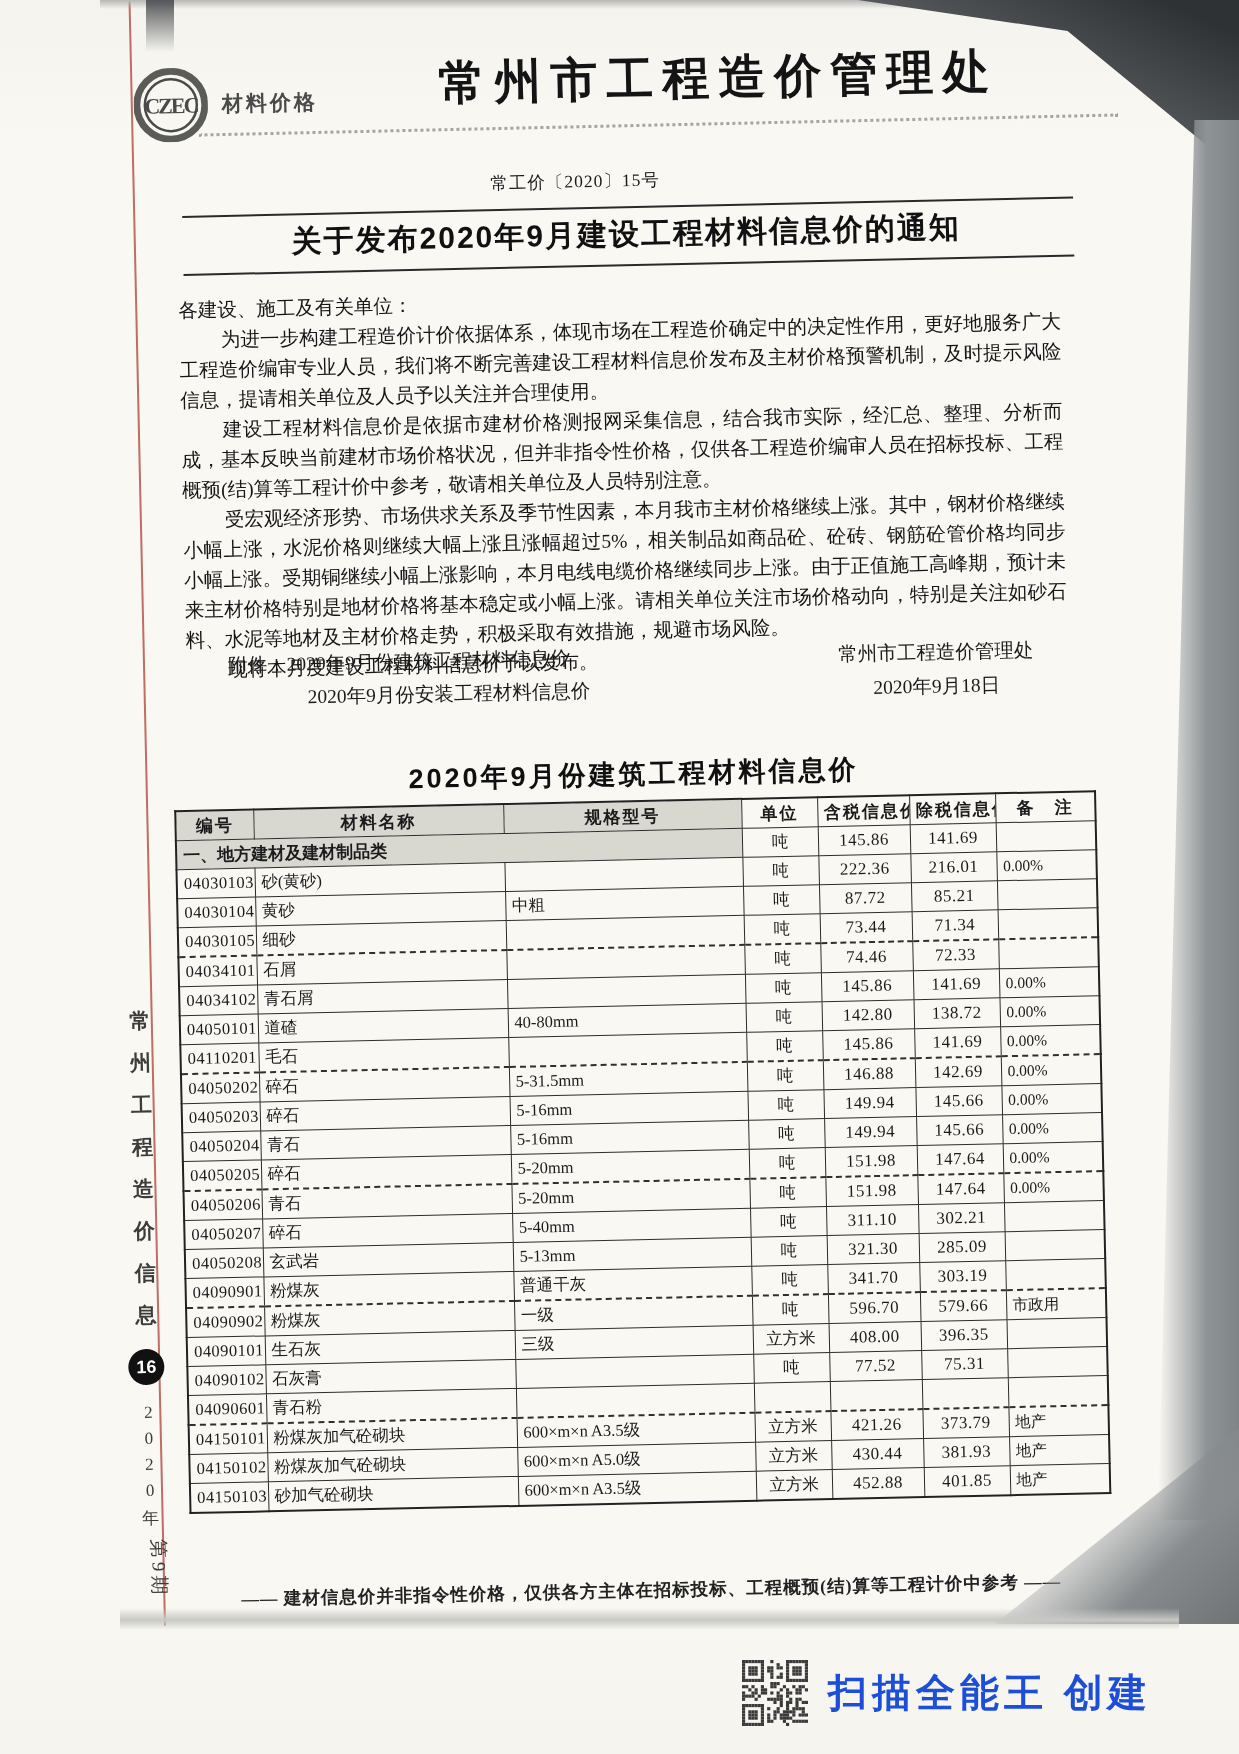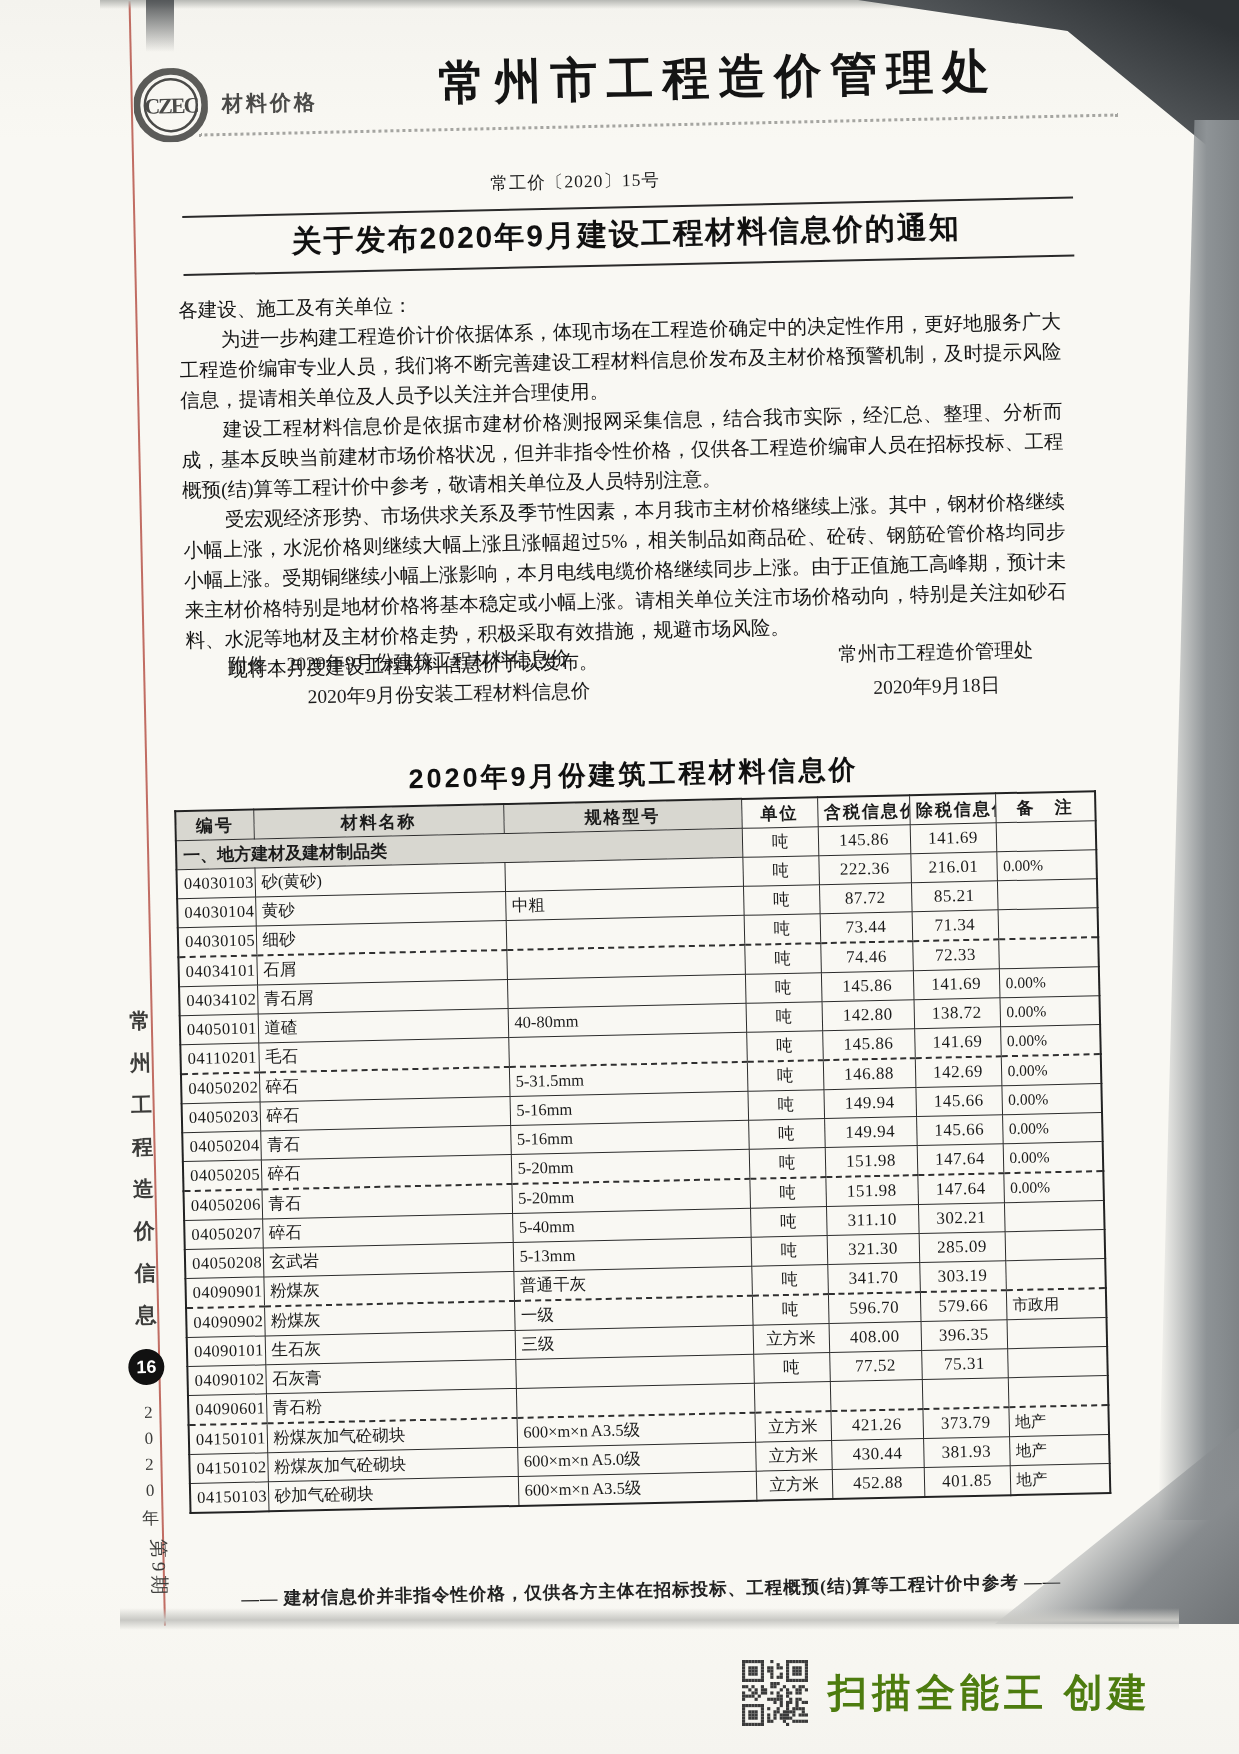--- a/index.html
+++ b/index.html
@@ -606,15 +606,15 @@
         <rect x="8" y="19" width="1" height="1" fill="#3a3a3a"></rect>
         <rect x="9" y="19" width="1" height="1" fill="#3a3a3a"></rect>
         <rect x="13" y="19" width="1" height="1" fill="#3a3a3a"></rect>
         <rect x="16" y="19" width="1" height="1" fill="#3a3a3a"></rect>
         <rect x="17" y="19" width="1" height="1" fill="#3a3a3a"></rect>
         <rect x="18" y="19" width="1" height="1" fill="#3a3a3a"></rect>
         <rect x="19" y="19" width="1" height="1" fill="#3a3a3a"></rect>
         <rect x="20" y="19" width="1" height="1" fill="#3a3a3a"></rect>
         <rect x="14" y="20" width="1" height="1" fill="#3a3a3a"></rect>
       </svg>
-    <span class="wm-text" style="color: #4d7c0f;">扫描全能王 创建</span>
+    <span class="wm-text" style="color: #1d4ed8;">扫描全能王 创建</span>
   </div>
 </div>
 
 </body></html>

